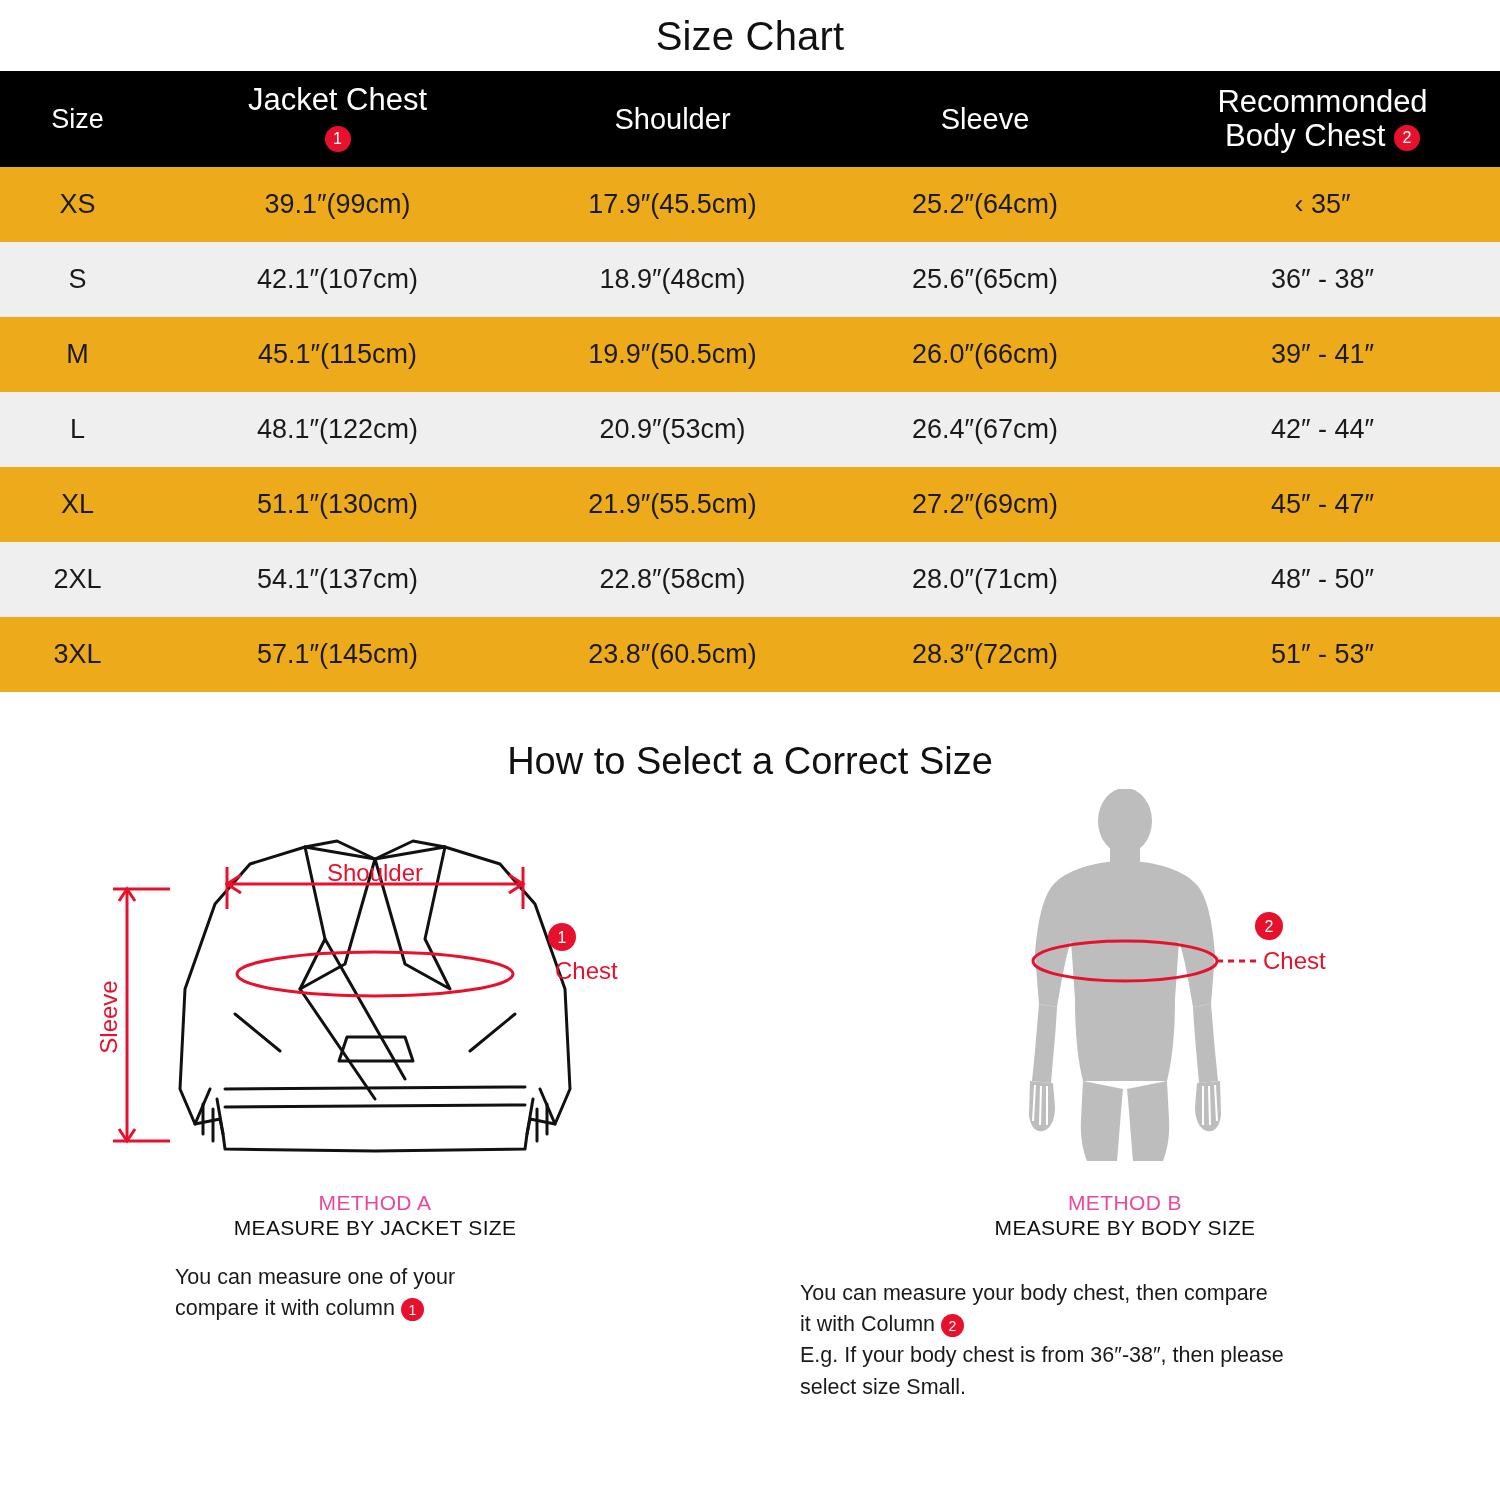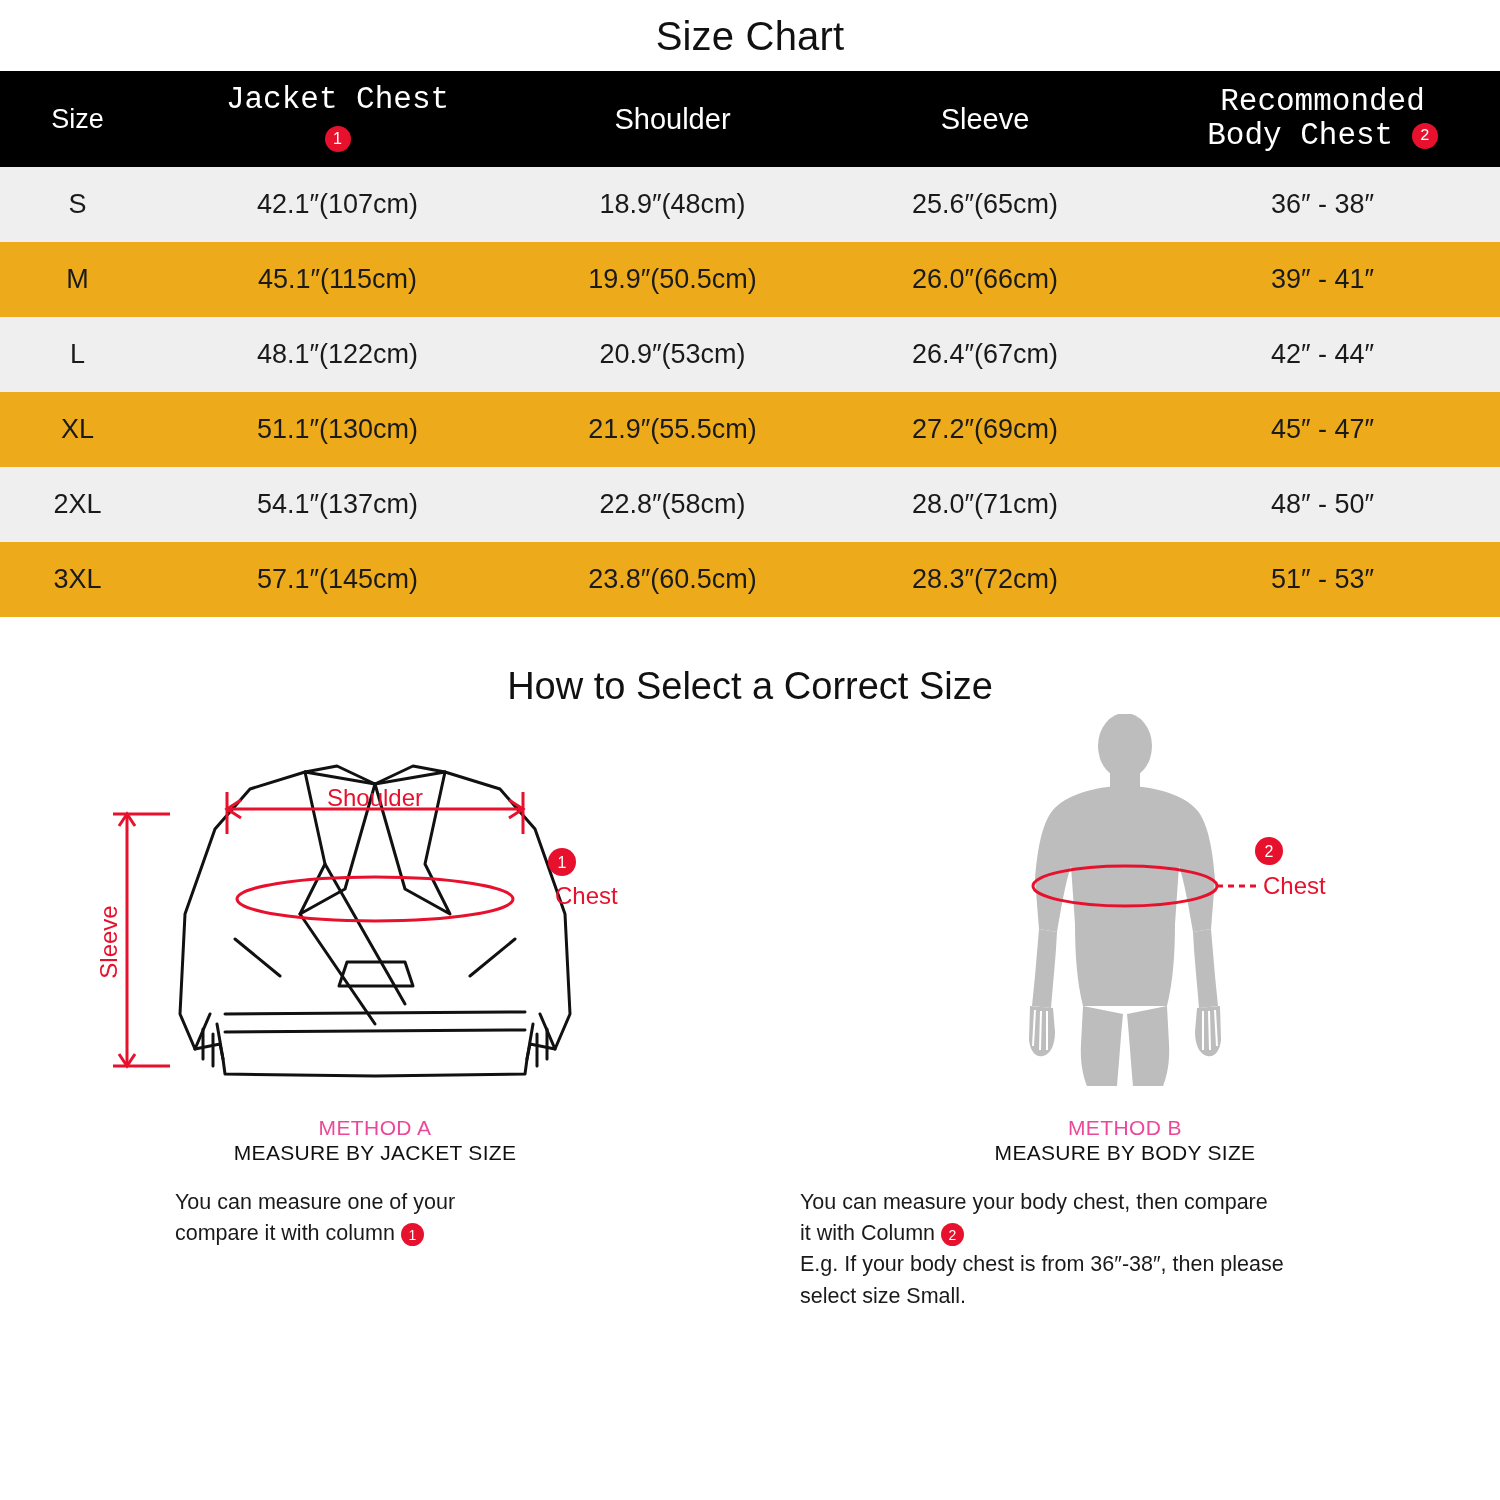--- a/index.html
+++ b/index.html
@@ -68,21 +68,21 @@
     width: 26px; height: 26px;
     border-radius: 50%;
     background: #e8112d;
     color: #ffffff;
     font-size: 16px;
     line-height: 1;
     font-weight: 400;
     vertical-align: middle;
   }
   .badge.sm { width: 23px; height: 23px; font-size: 14px; }
-  .hdr-stack { display: block; font-family: Liberation Mono, monospace; }
+  .hdr-stack { display: block; }
   .hdr-badge-row { display: block; margin-top: 3px; }
 
   
   .section-title {
     text-align: center;
     font-size: 38px;
     font-weight: 400;
     color: #111;
     margin-top: 48px;
     margin-bottom: 6px;
@@ -109,21 +109,21 @@
     font-size: 21px;
     letter-spacing: 0.3px;
     margin-top: 1px;
   }
   .desc {
     font-size: 21.5px;
     line-height: 1.45;
     color: #1a1a1a;
   }
   .desc-a { width: 420px; margin: 22px auto 0 auto; text-align: left; padding-left: 10px;}
-  .desc-b { width: 650px; margin: 22px auto 0 auto; text-align: left; }
+  .desc-b { width: 650px; margin: 38px auto 0 auto; text-align: left; }
   .nowrapline { white-space: nowrap; }
 </style>
 </head>
 <body>
 
 <div class="page">
 
   <div class="main-title">Size Chart</div>
 
   <table class="size-table">
@@ -136,20 +136,27 @@
         </th>
         <th class="col-shoulder">Shoulder</th>
         <th class="col-sleeve">Sleeve</th>
         <th class="col-body">
           <span class="hdr-stack">Recommonded</span>
           <span class="hdr-stack"><span>Body  Chest</span> <span class="badge">2</span></span>
         </th>
       </tr>
     </thead>
     <tbody>
+      <tr class="odd">
+        <td class="size-cell">XS</td>
+        <td>39.1″(99cm)</td>
+        <td>17.9″(45.5cm)</td>
+        <td>25.2″(64cm)</td>
+        <td>‹ 35″</td>
+      </tr>
       <tr class="even">
         <td class="size-cell">S</td>
         <td>42.1″(107cm)</td>
         <td>18.9″(48cm)</td>
         <td>25.6″(65cm)</td>
         <td>36″ - 38″</td>
       </tr>
       <tr class="odd">
         <td class="size-cell">M</td>
         <td>45.1″(115cm)</td>

